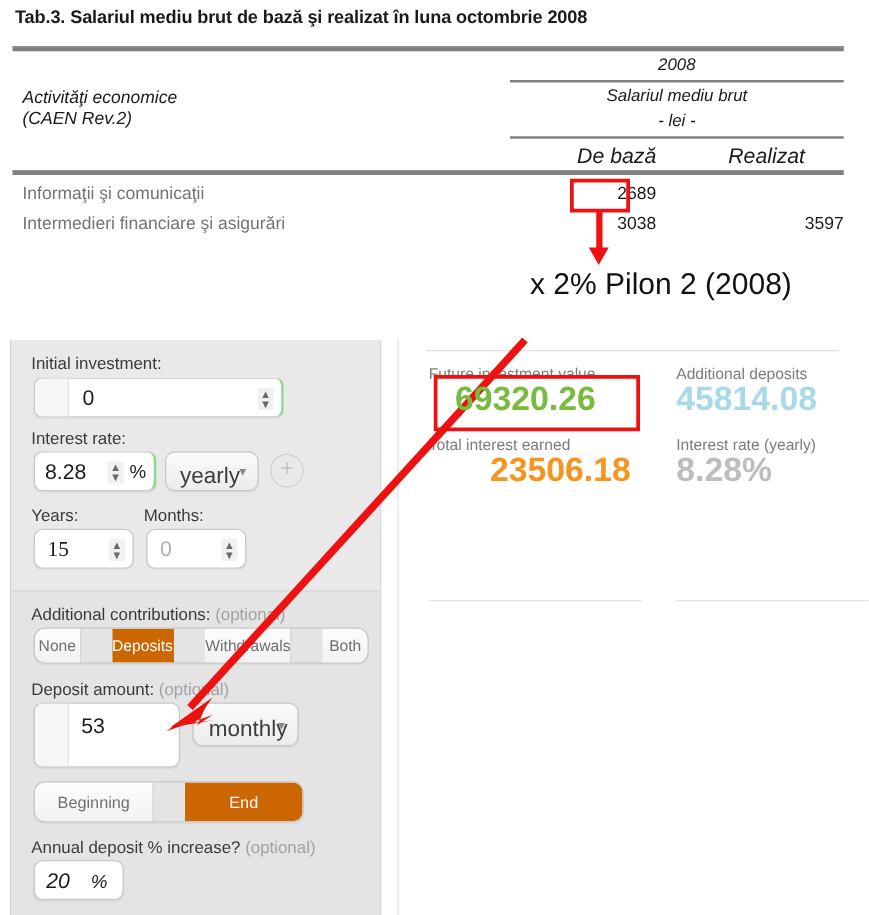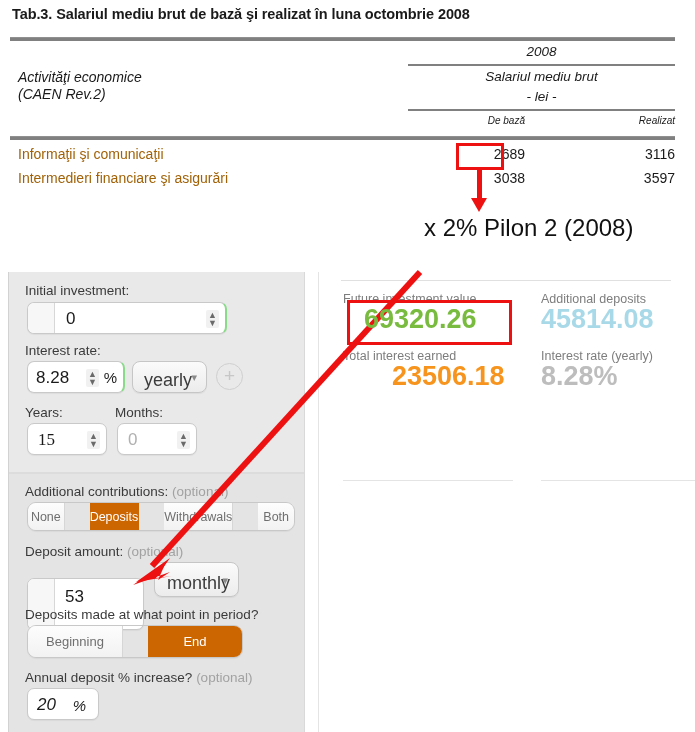--- a/index.html
+++ b/index.html
@@ -59,29 +59,29 @@
   .hdr-center {
     position: absolute;
     font-style: italic;
     font-size: 13.5px;
     color: #1a1a1a;
     text-align: center;
   }
   .hdr-col {
     position: absolute;
     font-style: italic;
-    font-size: 10px;
+    font-size: 17px;
     color: #1a1a1a;
     text-align: right;
   }
   .body-row-label {
     position: absolute;
     left: 8px;
     font-size: 14px;
-    color: #a16207;
+    color: #737373;
     white-space: nowrap;
   }
   .body-cell {
     position: absolute;
     font-size: 14px;
     color: #1a1a1a;
     text-align: right;
   }
 
   
@@ -342,27 +342,26 @@
       </div>
 
       <div class="hdr-center" style="left:398px; top:7px; width:267px;">2008</div>
       <div class="rule rule-thin" style="left:398px; top:27px; width:267px;"></div>
 
       <div class="hdr-center" style="left:398px; top:52px; width:267px;">- lei -</div>
       <div class="hdr-center" style="left:398px; top:32px; width:267px;">Salariul mediu brut</div>
       <div class="rule rule-thin" style="left:398px; top:72px; width:267px;"></div>
 
       <div class="hdr-col" style="left:380px; top:78px; width:135px;">De bază</div>
-      <div class="hdr-col" style="left:530px; top:78px; width:135px;font-style:italic;">Realizat</div>
+      <div class="hdr-col" style="left:499px; top:78px; width:135px;font-style:italic;">Realizat</div>
 
       <div class="rule rule-thick" style="left:0; top:99px; width:665px;"></div>
 
       <div class="body-row-label" style="top:109px;">Informaţii şi comunicaţii</div>
       <div class="body-cell" style="left:380px; top:109px; width:135px;">2689</div>
-      <div class="body-cell" style="left:530px; top:109px; width:135px;">3116</div>
 
       <div class="body-row-label" style="top:133px;">Intermedieri financiare şi asigurări</div>
       <div class="body-cell" style="left:380px; top:133px; width:135px;">3038</div>
       <div class="body-cell" style="left:530px; top:133px; width:135px;">3597</div>
     </div>
 
     <div class="red-box" style="left:456px; top:143px; width:48px; height:27px;"></div>
 
     <div class="arrow-down"></div>
     <div class="arrow-down-head"></div>
@@ -423,31 +422,30 @@
         <div class="seg-item active">Deposits</div>
         <div class="seg-item">Withdrawals</div>
         <div class="seg-item">Both</div>
       </div>
 
       <div class="fld-label" style="left:16px; top:70px;">
         <span>Deposit amount:</span>
         <span class="opt">(optional)</span>
       </div>
 
-      <div class="ipt" style="left:18px; top:88px; width:117px; height:52px;margin-top:16px;">
+      <div class="ipt" style="left:18px; top:88px; width:117px; height:52px;">
         <div class="ipt-prefix"></div>
         <div class="ipt-val" style="left:37px; top:8px;">53</div>
       </div>
 
       <div class="sel" style="left:145px; top:88px; width:85px; height:35px;">
         <div class="sel-txt" style="left:12px; top:10px;">monthly</div>
         <div class="sel-car" style="right:10px; top:11px;">▾</div>
       </div>
 
-      <div class="fld-label" style="left:16px; top:133px;">Deposits made at what point in period?</div>
 
       <div class="seg seg2" style="left:18px; top:151px; width:216px; height:33px;">
         <div class="seg-item">Beginning</div>
         <div class="seg-item active">End</div>
       </div>
 
       <div class="fld-label" style="left:16px; top:196px;">
         <span>Annual deposit % increase?</span>
         <span class="opt">(optional)</span>
       </div>

